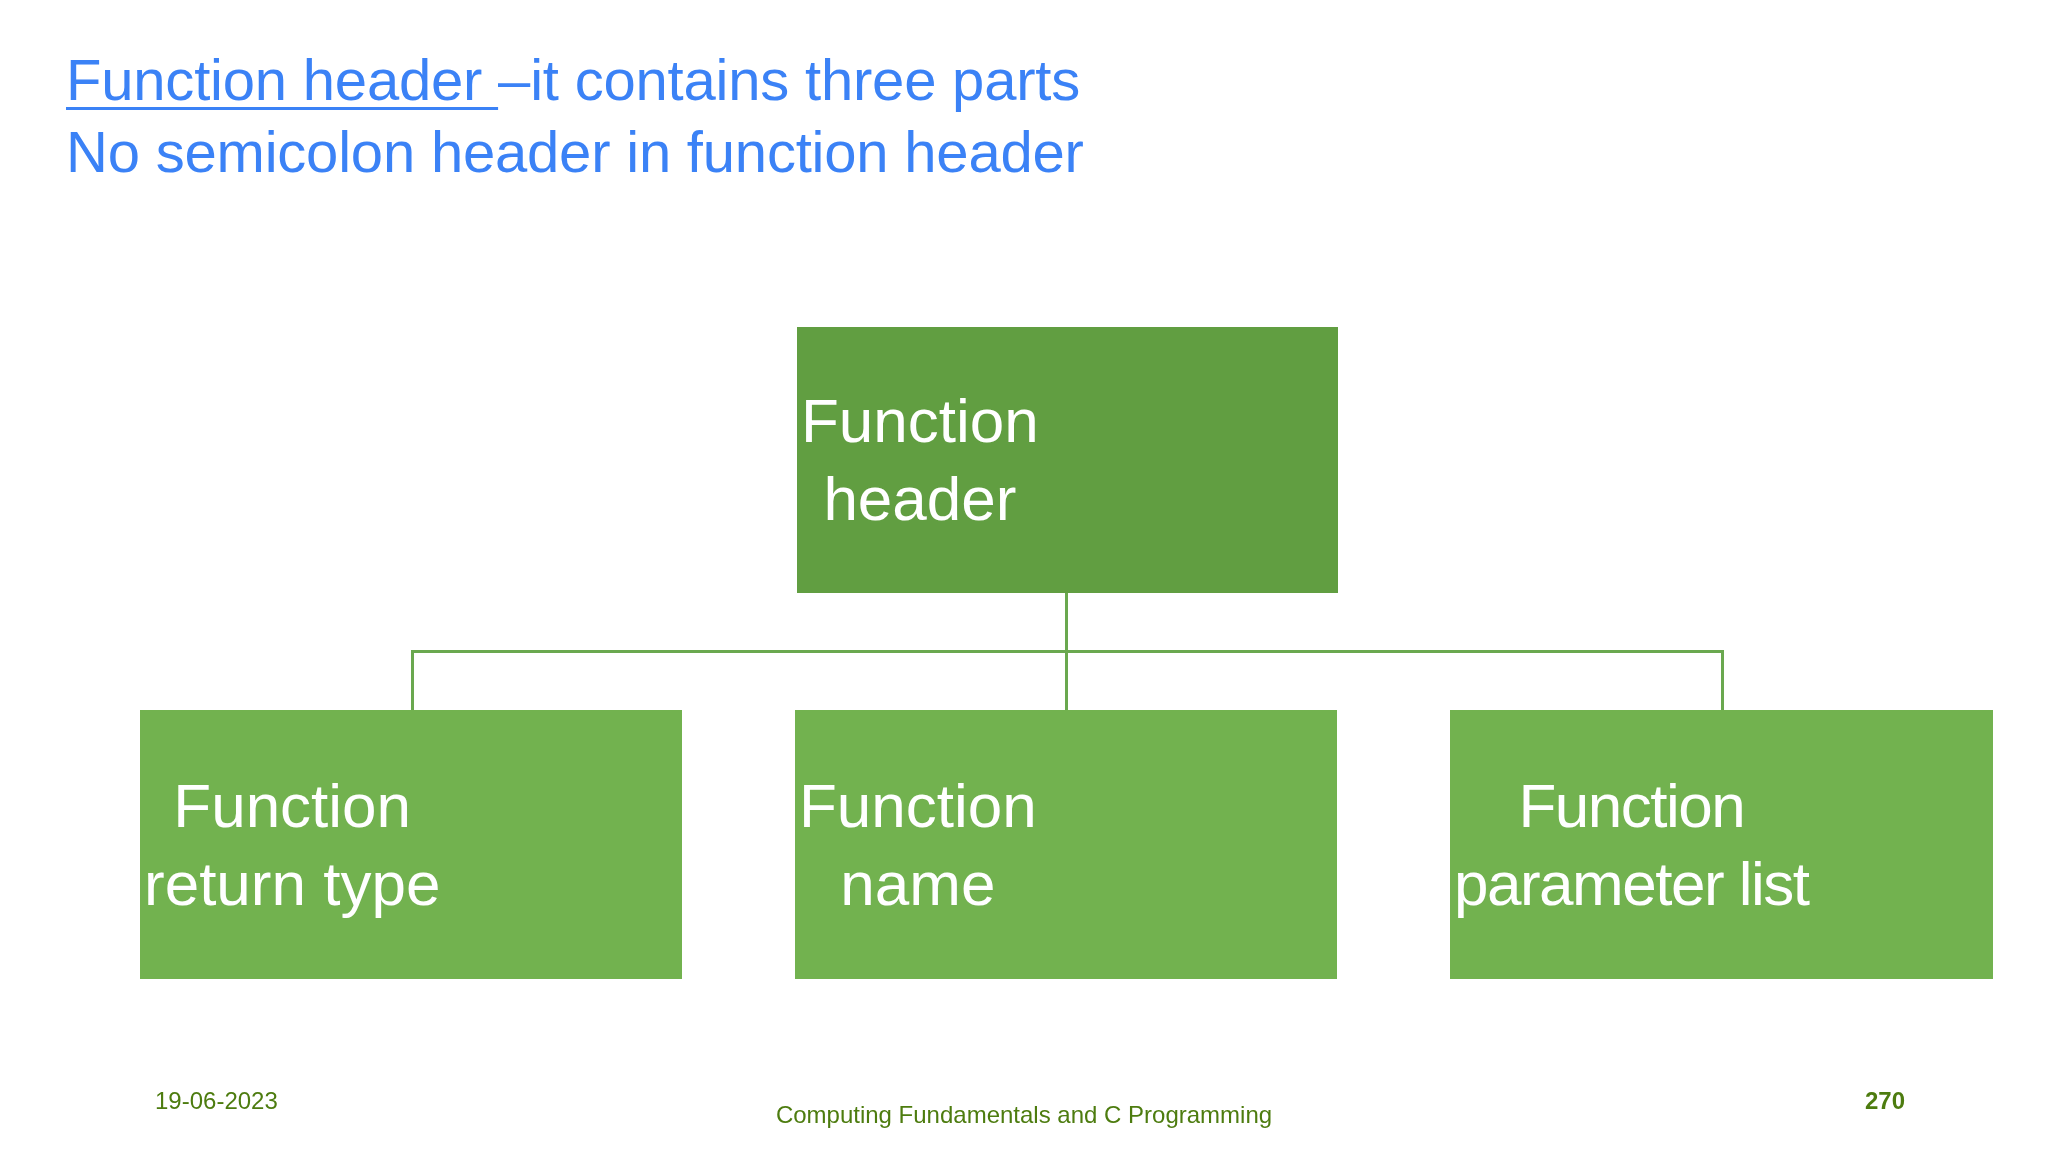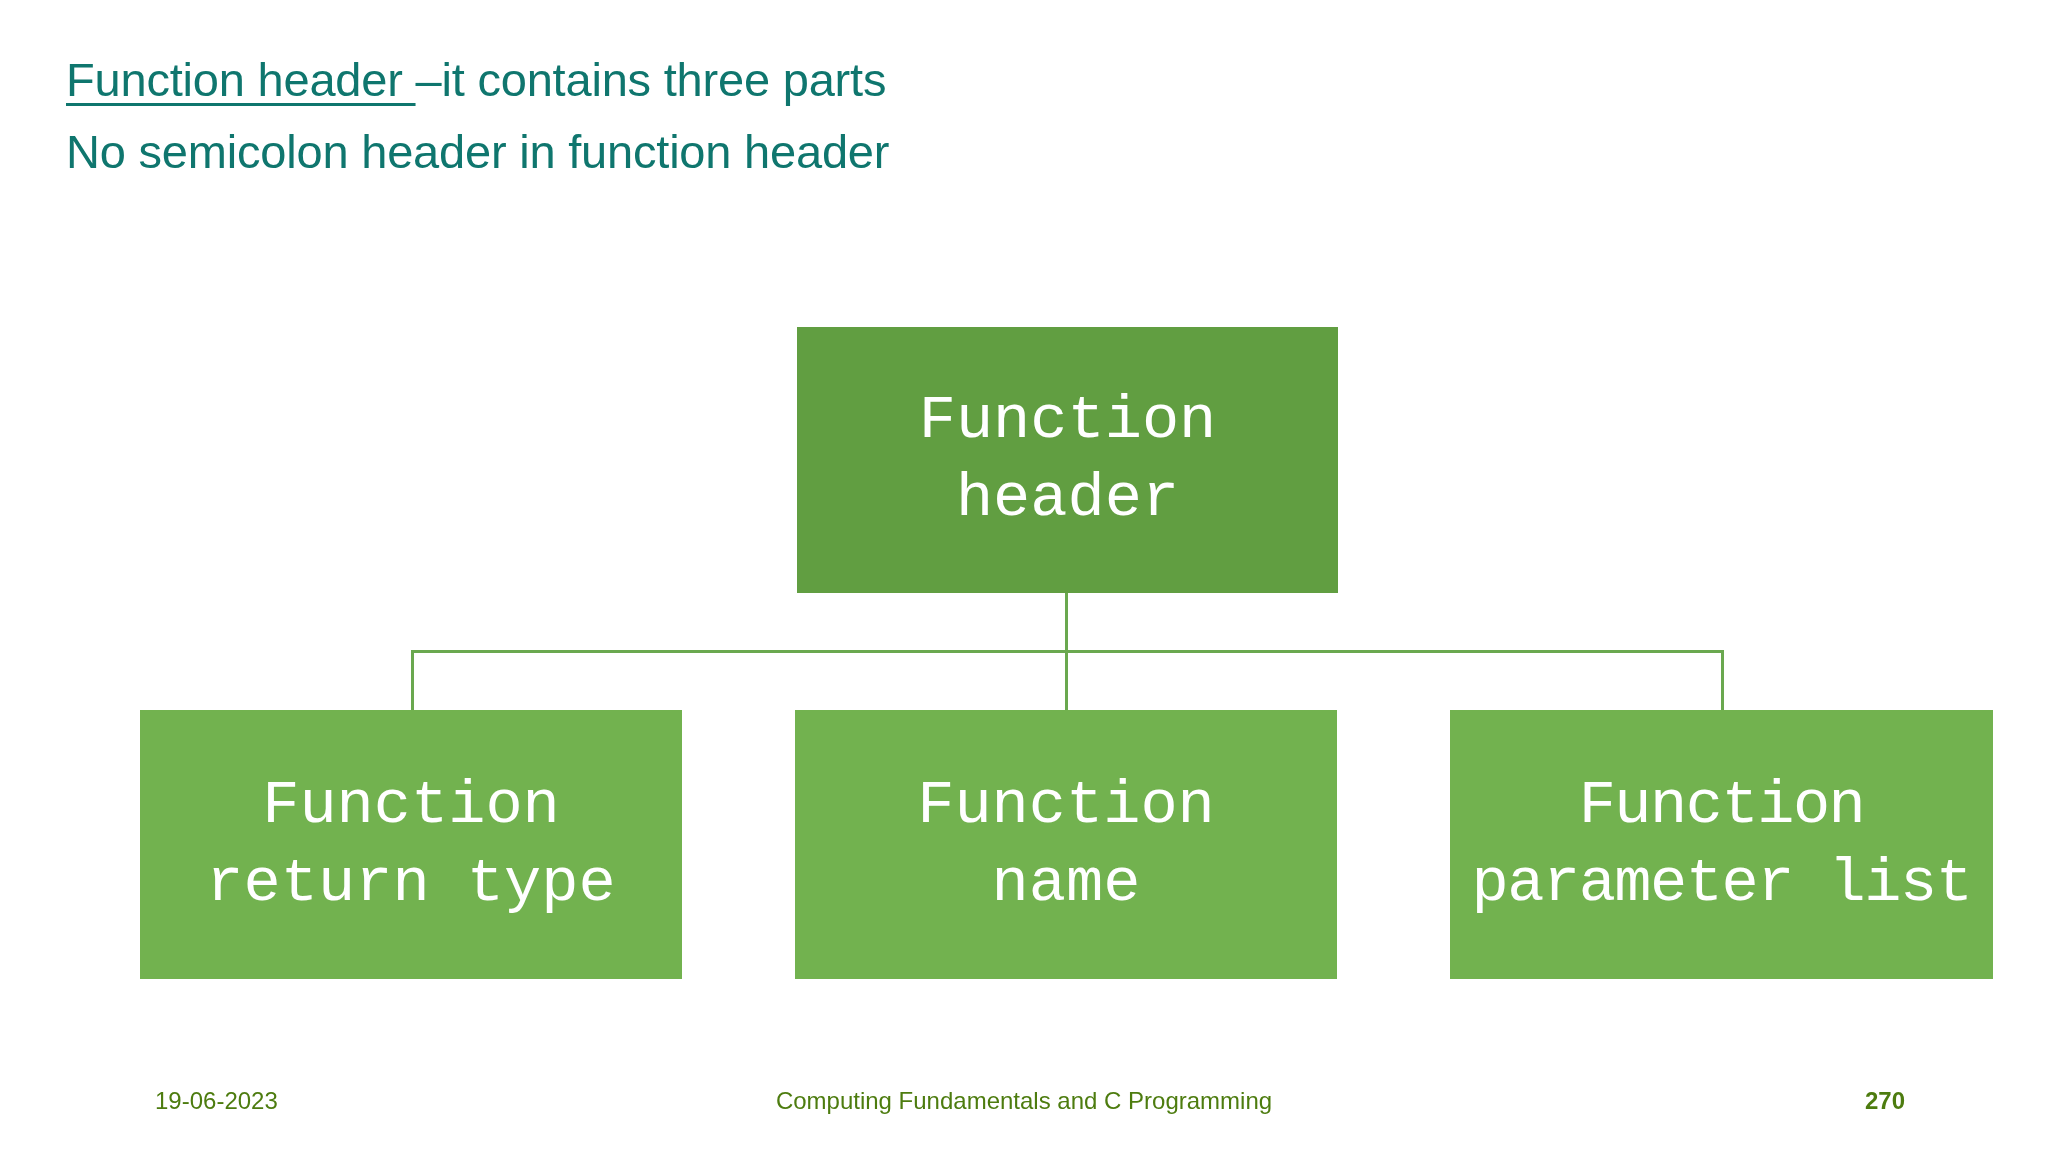--- a/index.html
+++ b/index.html
@@ -23,23 +23,23 @@
   }
 
   
   .heading {
     position: absolute;
     left: 66px;
     top: 44px;
     width: 1700px;
   }
   .heading-line {
-    font-size: 47px;
+    font-size: 58px;
     line-height: 72px;
-    color: #0f766e;
+    color: #3b82f6;
     white-space: pre;
     letter-spacing: -0.2px;
   }
   .heading-underline {
     text-decoration: underline;
     text-decoration-thickness: 3px;
     text-underline-offset: 7px;
   }
 
   
@@ -48,29 +48,28 @@
     left: 0;
     top: 0;
     width: 2048px;
     height: 1152px;
   }
 
   .node {
     position: absolute;
     display: flex;
     align-items: center;
-    justify-content: center;
+    justify-content: flex-start;
     text-align: center;
     color: #ffffff;
     font-size: 62px;
     line-height: 78px;
     font-weight: 400;
     box-sizing: border-box;
     padding: 0 4px;
-    font-family: Liberation Mono, monospace;
   }
   .node-text { white-space: pre-line; display: block; }
 
   .node-top {
     left: 797px;
     top: 327px;
     width: 541px;
     height: 266px;
     background: #619e41;
   }
@@ -145,21 +144,21 @@
     line-height: 34px;
   }
   .footer-date {
     position: absolute;
     left: 155px;
     top: 0;
   }
   .footer-center {
     position: absolute;
     left: 0;
-    top: 0;
+    top: 14px;
     width: 2048px;
     text-align: center;
   }
   .footer-page {
     position: absolute;
     left: 1865px;
     top: 0;
     font-weight: bold;
   }
 </style>

